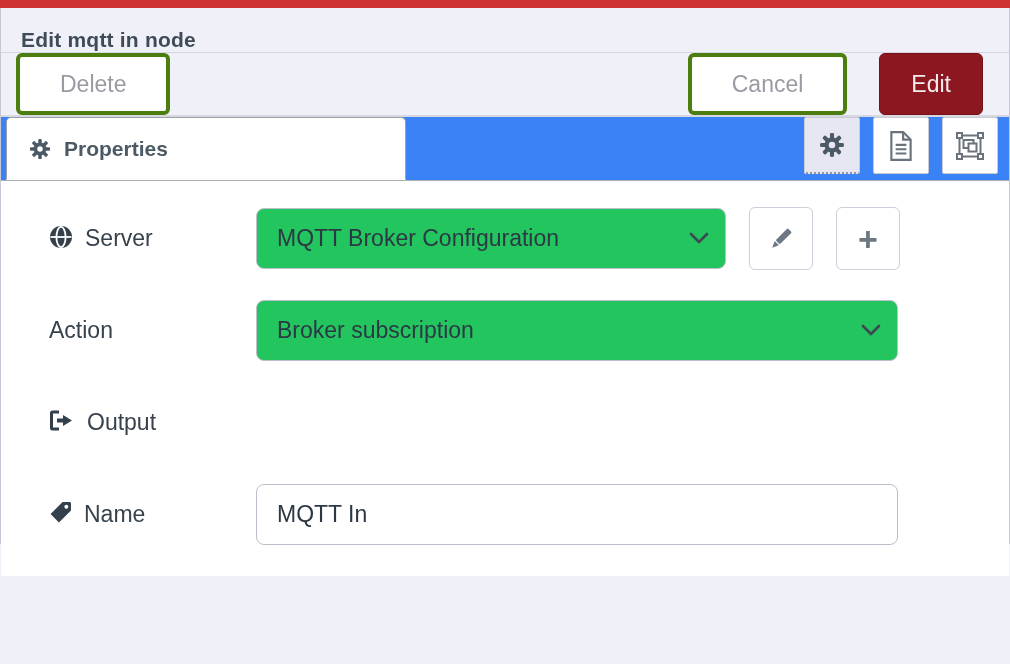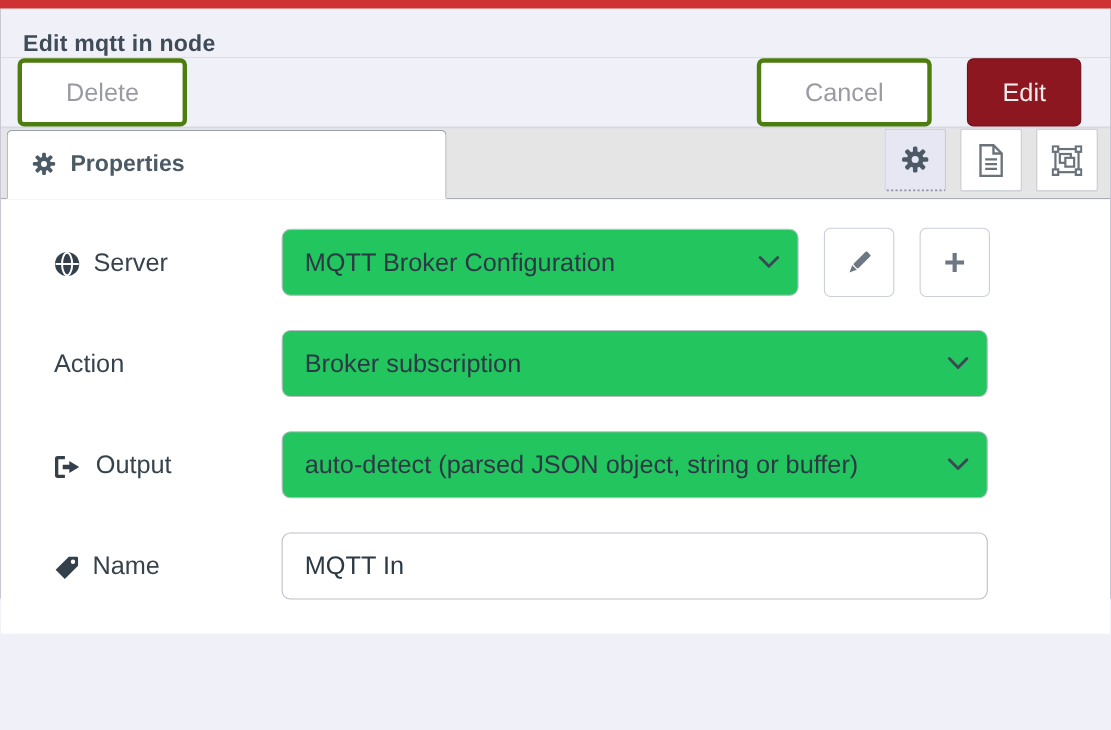--- a/index.html
+++ b/index.html
@@ -10,33 +10,33 @@
 
   .header{ height:66px; background:var(--header_bg,#f0f1f8); border-bottom:1px solid #d6d6e0; padding:20px 0 0 20px; }
   .header h1{ font-size:21px; font-weight:bold; color:var(--title_text,#3f4b57); letter-spacing:.2px; }
 
   .actionbar{ height:96px; background:var(--header_bg,#f0f1f8); border-bottom:2px solid #d8d8e1; display:flex; align-items:center; padding:0 26px 0 15px; }
   .btn{ height:62px; border-radius:6px; font-size:23px; font-family:inherit; cursor:pointer; }
   .btn-secondary{ background:#fff; border:4px solid #4d7c0f; color:#9a9aa3; padding:0 40px; }
   .btn-done{ background:var(--done_bg,#8c1721); border:1px solid var(--done_border,#74101a); color:var(--done_text,#f2ecec); padding:0 31px; margin-left:32px; }
   .spacer{ flex:1; }
 
-  .tabbar{ height:70px; background:#e5e5e5; display:flex; align-items:center; border-bottom:1px solid #a9adb5; position:relative; }
+  .tabbar{ height:70px; background:#3b82f6; display:flex; align-items:flex-start; border-bottom:1px solid #a9adb5; position:relative; }
   .tab{ width:400px; height:63px; margin-left:5px; margin-bottom:-1px; background:#fff;
         border:1px solid #9aa1a9; border-bottom:1px solid #fff; border-radius:5px 5px 0 0;
         display:flex; align-items:center; gap:13px; padding:0 22px; cursor:pointer; }
   .tab-label{ font-size:21px; font-weight:bold; color:#4b5a64; }
   .tab-tools{ margin-left:auto; display:flex; gap:13px; align-items:center; padding-right:11px; margin-bottom:6px; }
   .tool-btn{ width:56px; height:57px; background:#fff; border:1px solid #c9cad4; border-radius:2px;
              display:flex; align-items:center; justify-content:center; cursor:pointer; }
   .tool-btn.active{ background:#e6e7f2; border-bottom:2px dotted #9596a2; }
 
   .form{ flex:1; background:#fff; padding-top:27px; }
   .row{ display:flex; align-items:center; height:61px; margin-bottom:31px; }
-  .row-label{ flex:0 0 255px; padding-left:48px; display:flex; align-items:flex-end; gap:12px;
+  .row-label{ flex:0 0 255px; padding-left:48px; display:flex; align-items:flex-start; gap:12px;
               font-size:23px; color:#37424d; }
   .field{ height:61px; border:1px solid #bcbfca; border-radius:8px; background:#22c55e;
           display:flex; align-items:center; padding:0 16px 0 20px; font-size:23px; color:#2c3945; cursor:pointer; }
   .field .val{ flex:1; white-space:nowrap; overflow:hidden; }
   .w-server{ width:470px; }
   .w-full{ width:642px; }
   .icon-btn{ width:64px; height:63px; margin-left:23px; background:#fff; border:1px solid #ccceda;
              border-radius:6px; display:flex; align-items:center; justify-content:center; cursor:pointer; }
   .plus-glyph{ font-size:34px; font-weight:bold; color:#6d7882; line-height:1; }
   input.text{ width:642px; height:61px; border:1px solid #bcbfca; border-radius:8px; padding:0 20px;
@@ -174,28 +174,20 @@
       <div class="row">
         <div class="row-label">
           <span>
             <svg width="26" height="23" viewBox="0 0 26 22">
               <path d="M10 2.5 H3.5 a1 1 0 0 0 -1 1 v15 a1 1 0 0 0 1 1 H10" fill="none" stroke="#333f4a" stroke-width="3"></path>
               <path d="M14 5.5 L23 11 L14 16.5 V13 H8 V9 H14 Z" fill="#333f4a"></path>
             </svg>
           </span>
           <span>Output</span>
         </div>
-        <div class="field w-full">
-          <span class="val">auto-detect (parsed JSON object, string or buffer)</span>
-          <span class="chev">
-            <svg width="20" height="13" viewBox="0 0 20 13" fill="none" stroke="#3c4854" stroke-width="2.6" stroke-linecap="round" stroke-linejoin="round">
-                <path d="M2 2 l8 8 8-8"></path>
-              </svg>
-          </span>
-        </div>
       </div>
 
       <div class="row">
         <div class="row-label">
           <span>
             <svg width="23" height="23" viewBox="0 0 22 22">
               <path d="M21 9 V2.2 A1.2 1.2 0 0 0 19.8 1 H13 L1.5 12.5 L9.5 20.5 L21 9 Z" fill="#333f4a"></path>
               <circle cx="16.6" cy="5.4" r="1.9" fill="#ffffff"></circle>
             </svg>
           </span>

